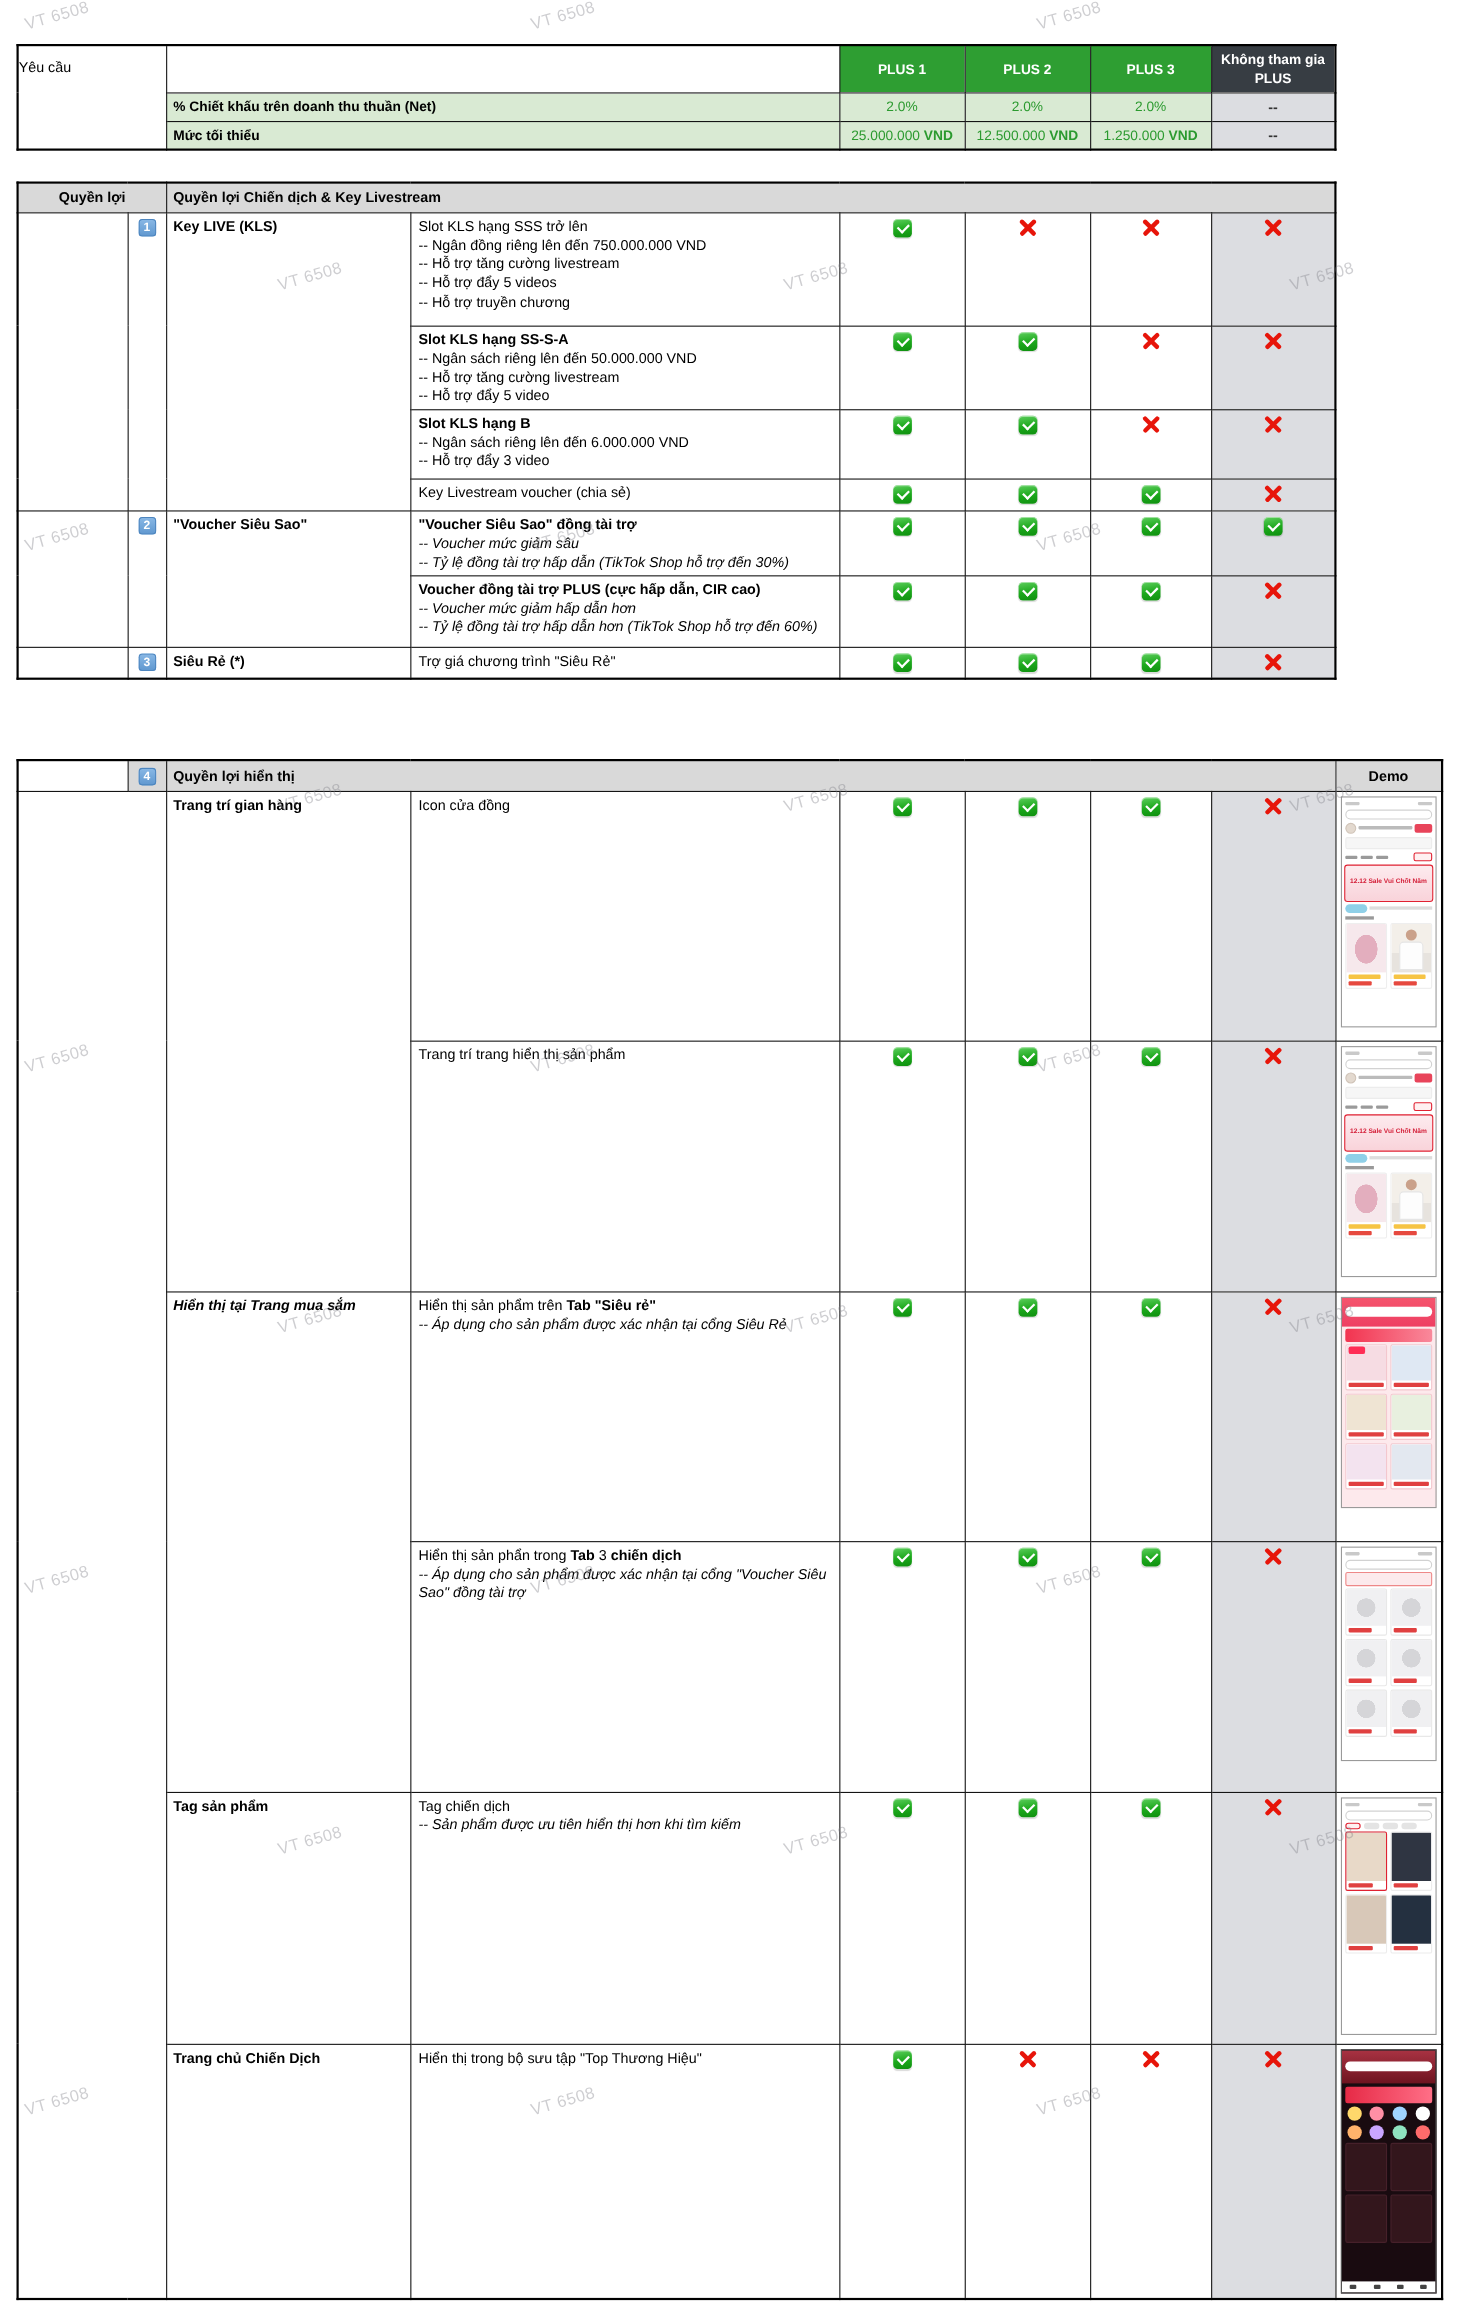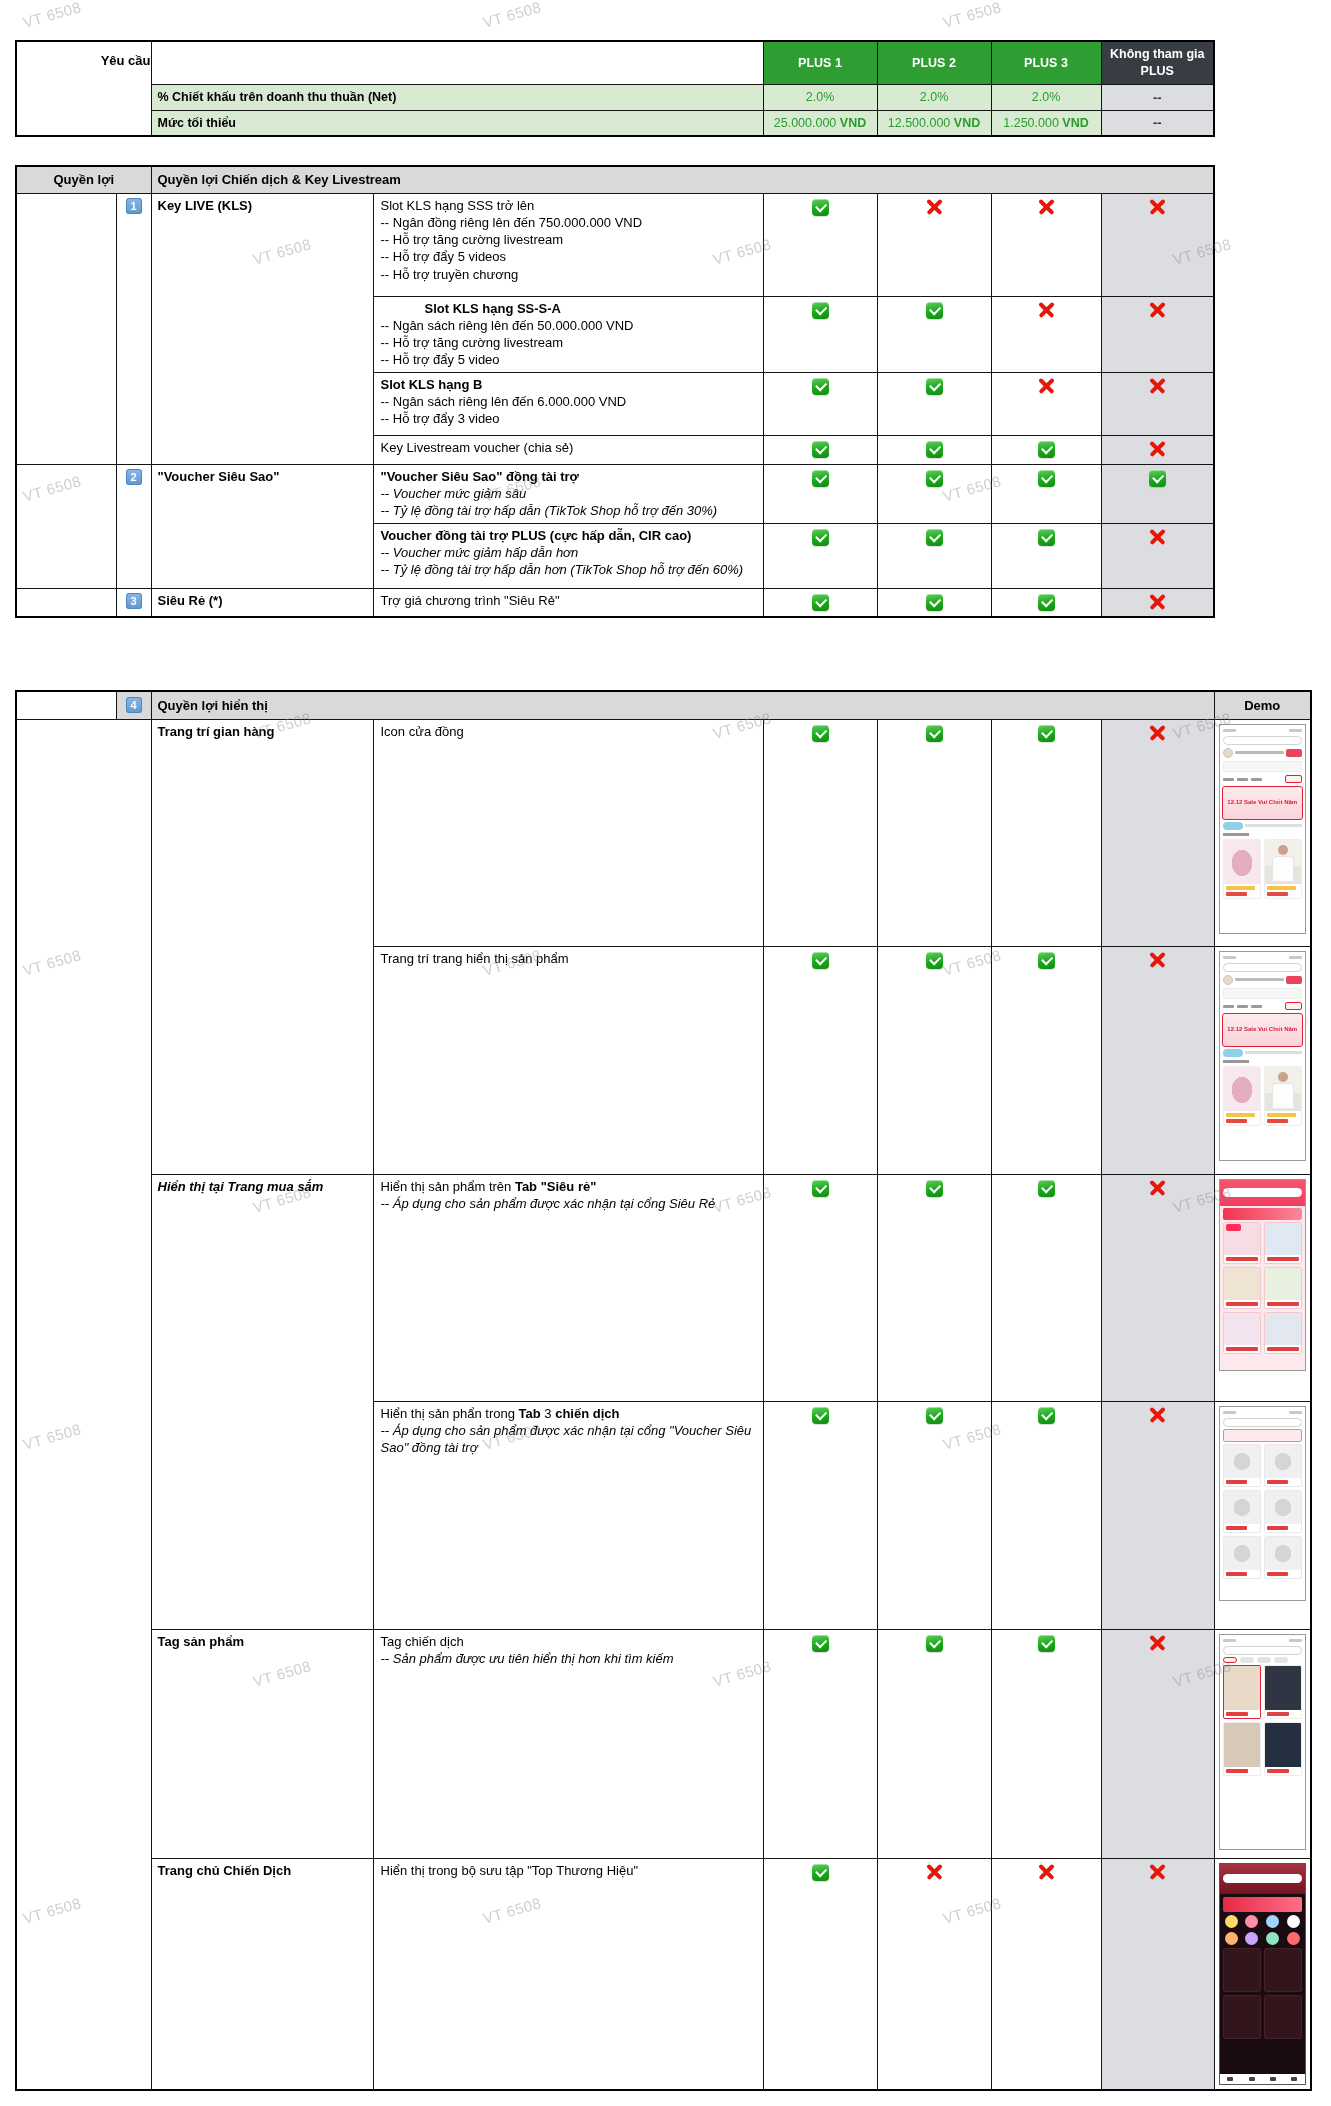--- a/index.html
+++ b/index.html
@@ -17,21 +17,21 @@
   
   table.tbl {
     position:absolute; border-collapse:collapse; table-layout:fixed;
     border:2px solid #000; z-index:1; background:#fff;
   }
   td { border:1px solid #141414; font-size:13px; vertical-align:top; overflow:hidden; }
   .t1 { left:15px; top:40px;  width:1198px; }
   .t2 { left:15px; top:165px; width:1198px; }
   .t3 { left:15px; top:690px; width:1295px; }
   
-  .corner { background:#fff; font-weight:bold; text-align:right; vertical-align:top; padding-top:11px; }
+  .corner { background:#fff; font-weight:normal; text-align:left; vertical-align:top; padding-top:11px; }
   .blankhdr { background:#fff; }
   .plus-h {
     background:#2e9e32; color:#fff; font-weight:bold; text-align:center;
     vertical-align:middle; font-size:12.5px;
   }
   .np-h {
     background:#373d43; color:#fff; font-weight:bold; text-align:center;
     vertical-align:middle; font-size:12.5px; line-height:1.35; padding:0 6px;
   }
   .lbl { background:#d9ead3; font-weight:bold; vertical-align:middle; padding:3px 6px; font-size:12.5px; }
@@ -237,21 +237,21 @@
             <div>-- Hỗ trợ truyền chương</div>
           </div>
       </td>
       <td class="mcell"><span class="mark mark-check"></span></td>
       <td class="mcell"><span class="mark mark-x"></span></td>
       <td class="mcell"><span class="mark mark-x"></span></td>
       <td class="mcell npc"><span class="mark mark-x"></span></td>
     </tr>
     <tr style="height:75px">
       <td class="detail">
-        <div class="title"><span style="font-weight: bold; margin-left: 44px;">Slot KLS hạng SS-S-A</span></div>
+        <div class="title"><span style="font-weight: bold;">Slot KLS hạng SS-S-A</span></div>
         <div class="bl">
             <div>-- Ngân sách riêng lên đến 50.000.000 VND</div>
             <div>-- Hỗ trợ tăng cường livestream</div>
             <div>-- Hỗ trợ đẩy 5 video</div>
           </div>
       </td>
       <td class="mcell"><span class="mark mark-check"></span></td>
       <td class="mcell"><span class="mark mark-check"></span></td>
       <td class="mcell"><span class="mark mark-x"></span></td>
       <td class="mcell npc"><span class="mark mark-x"></span></td>

